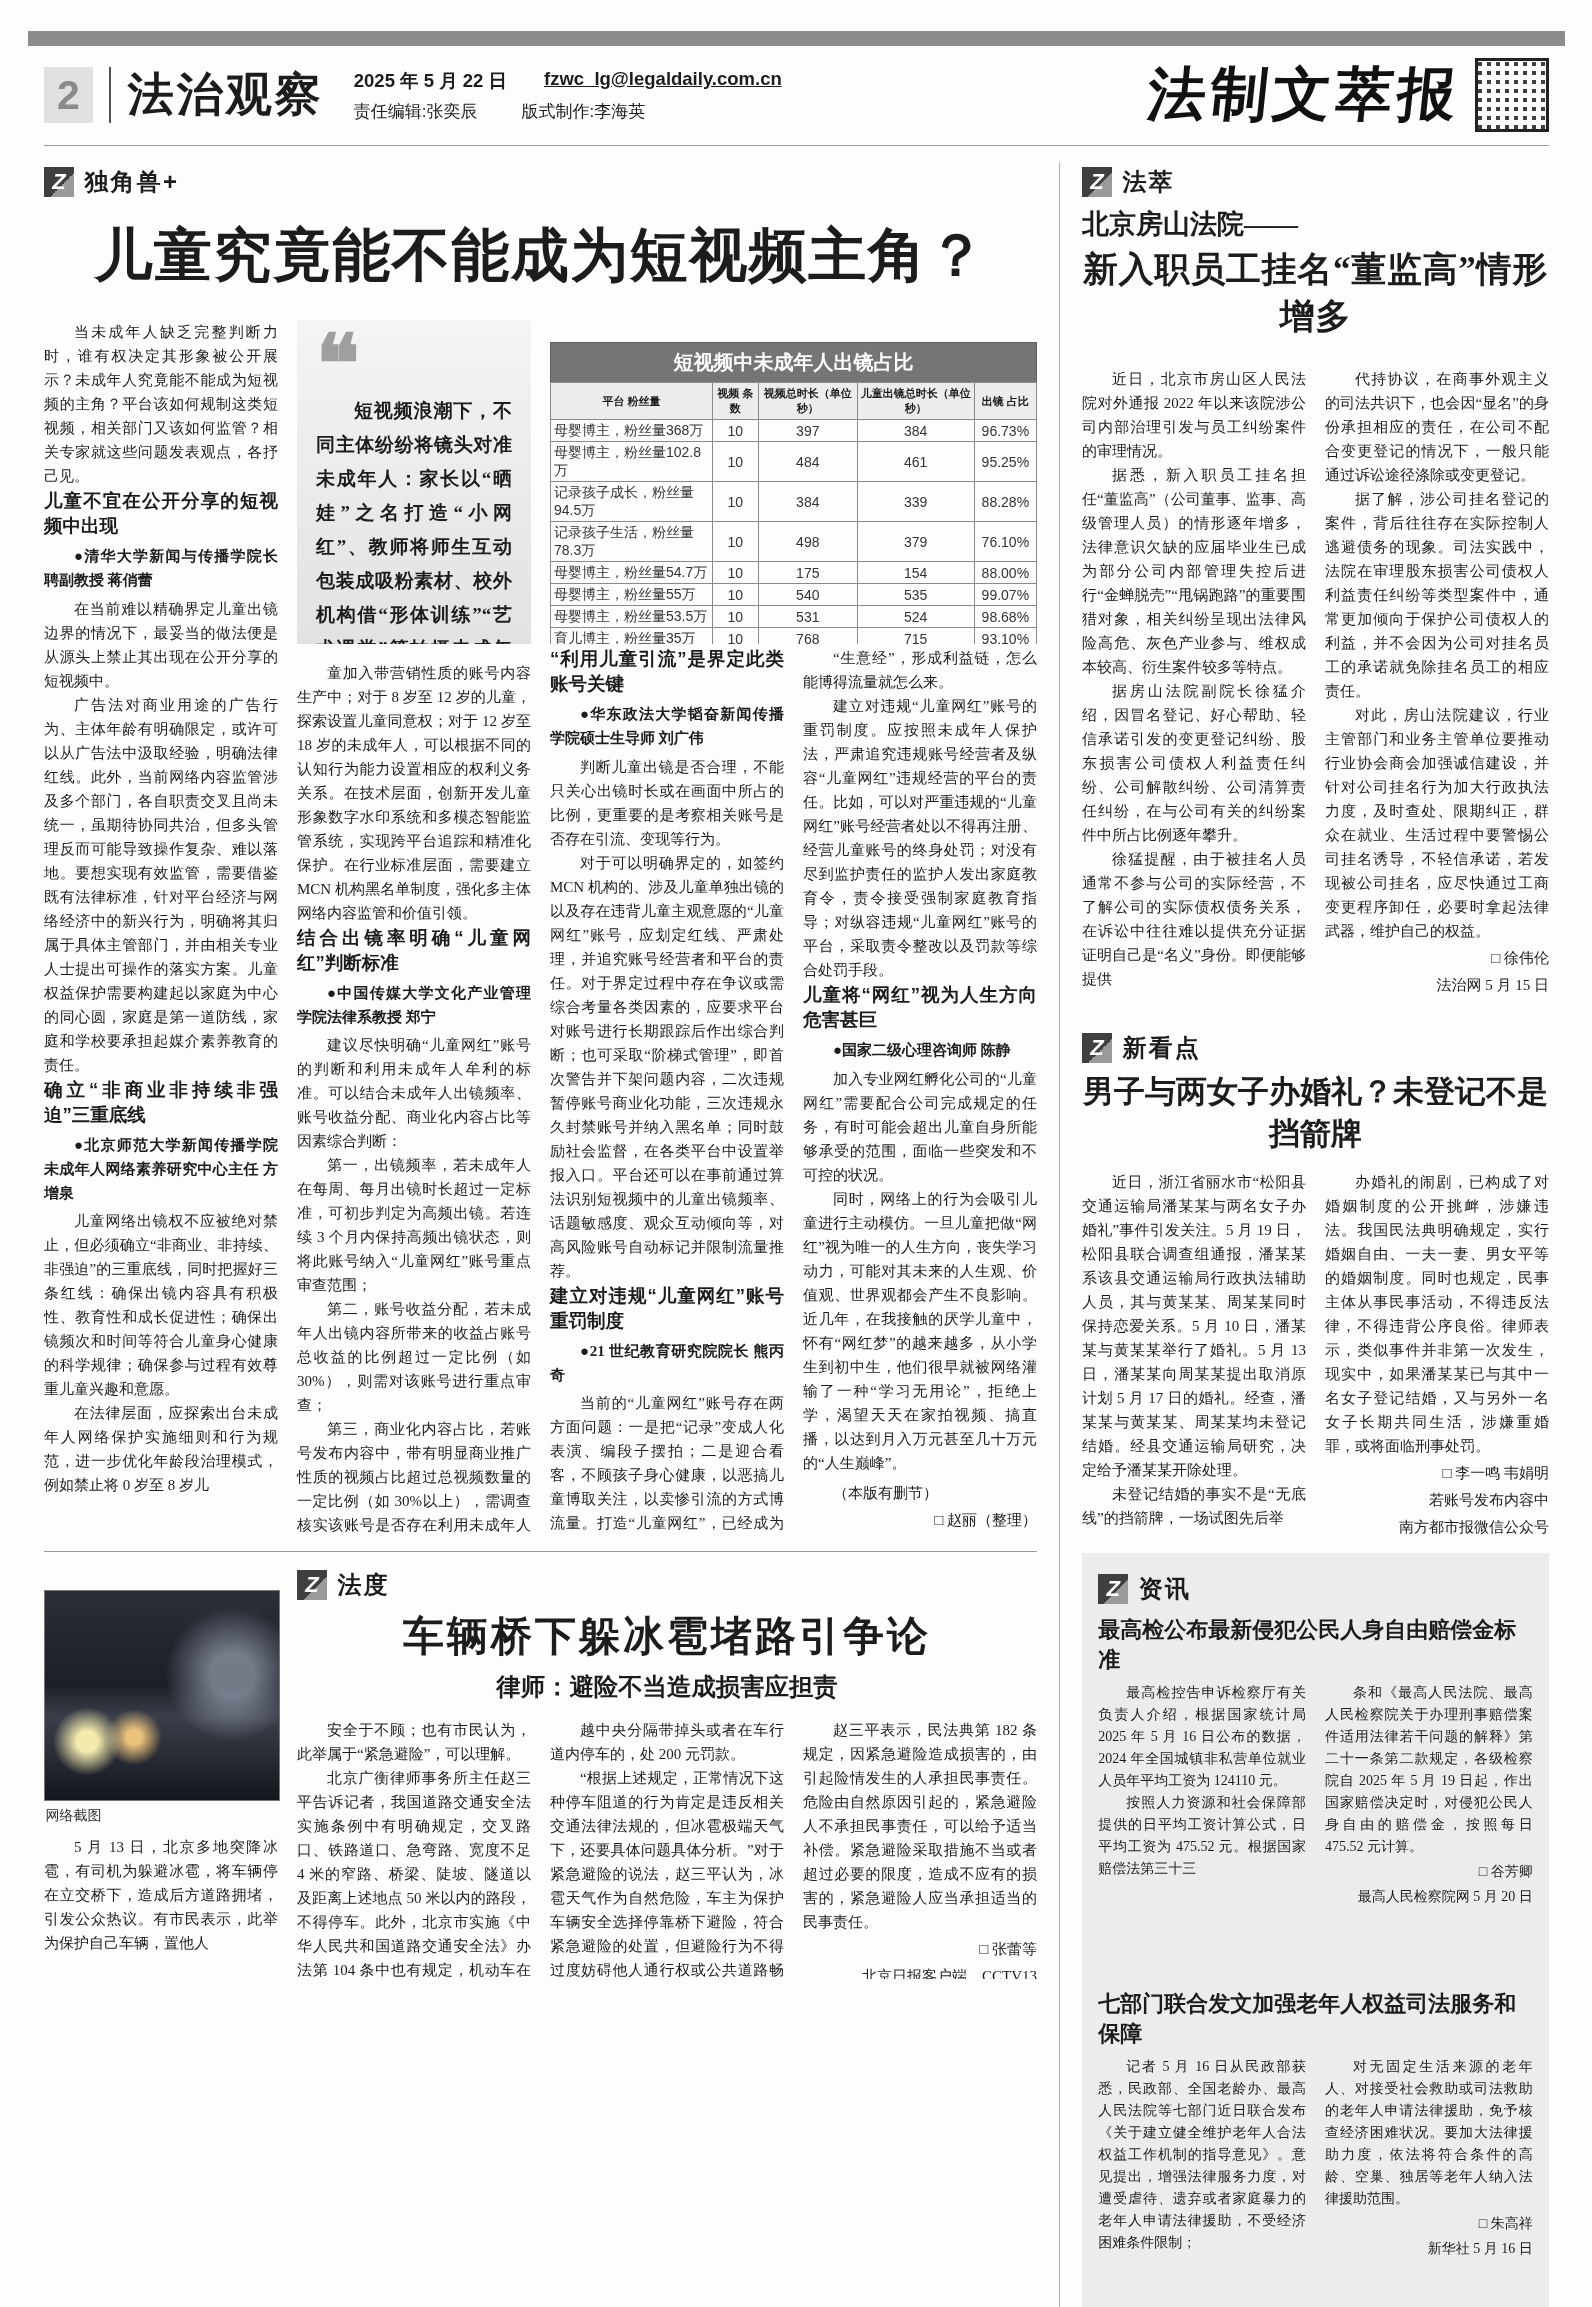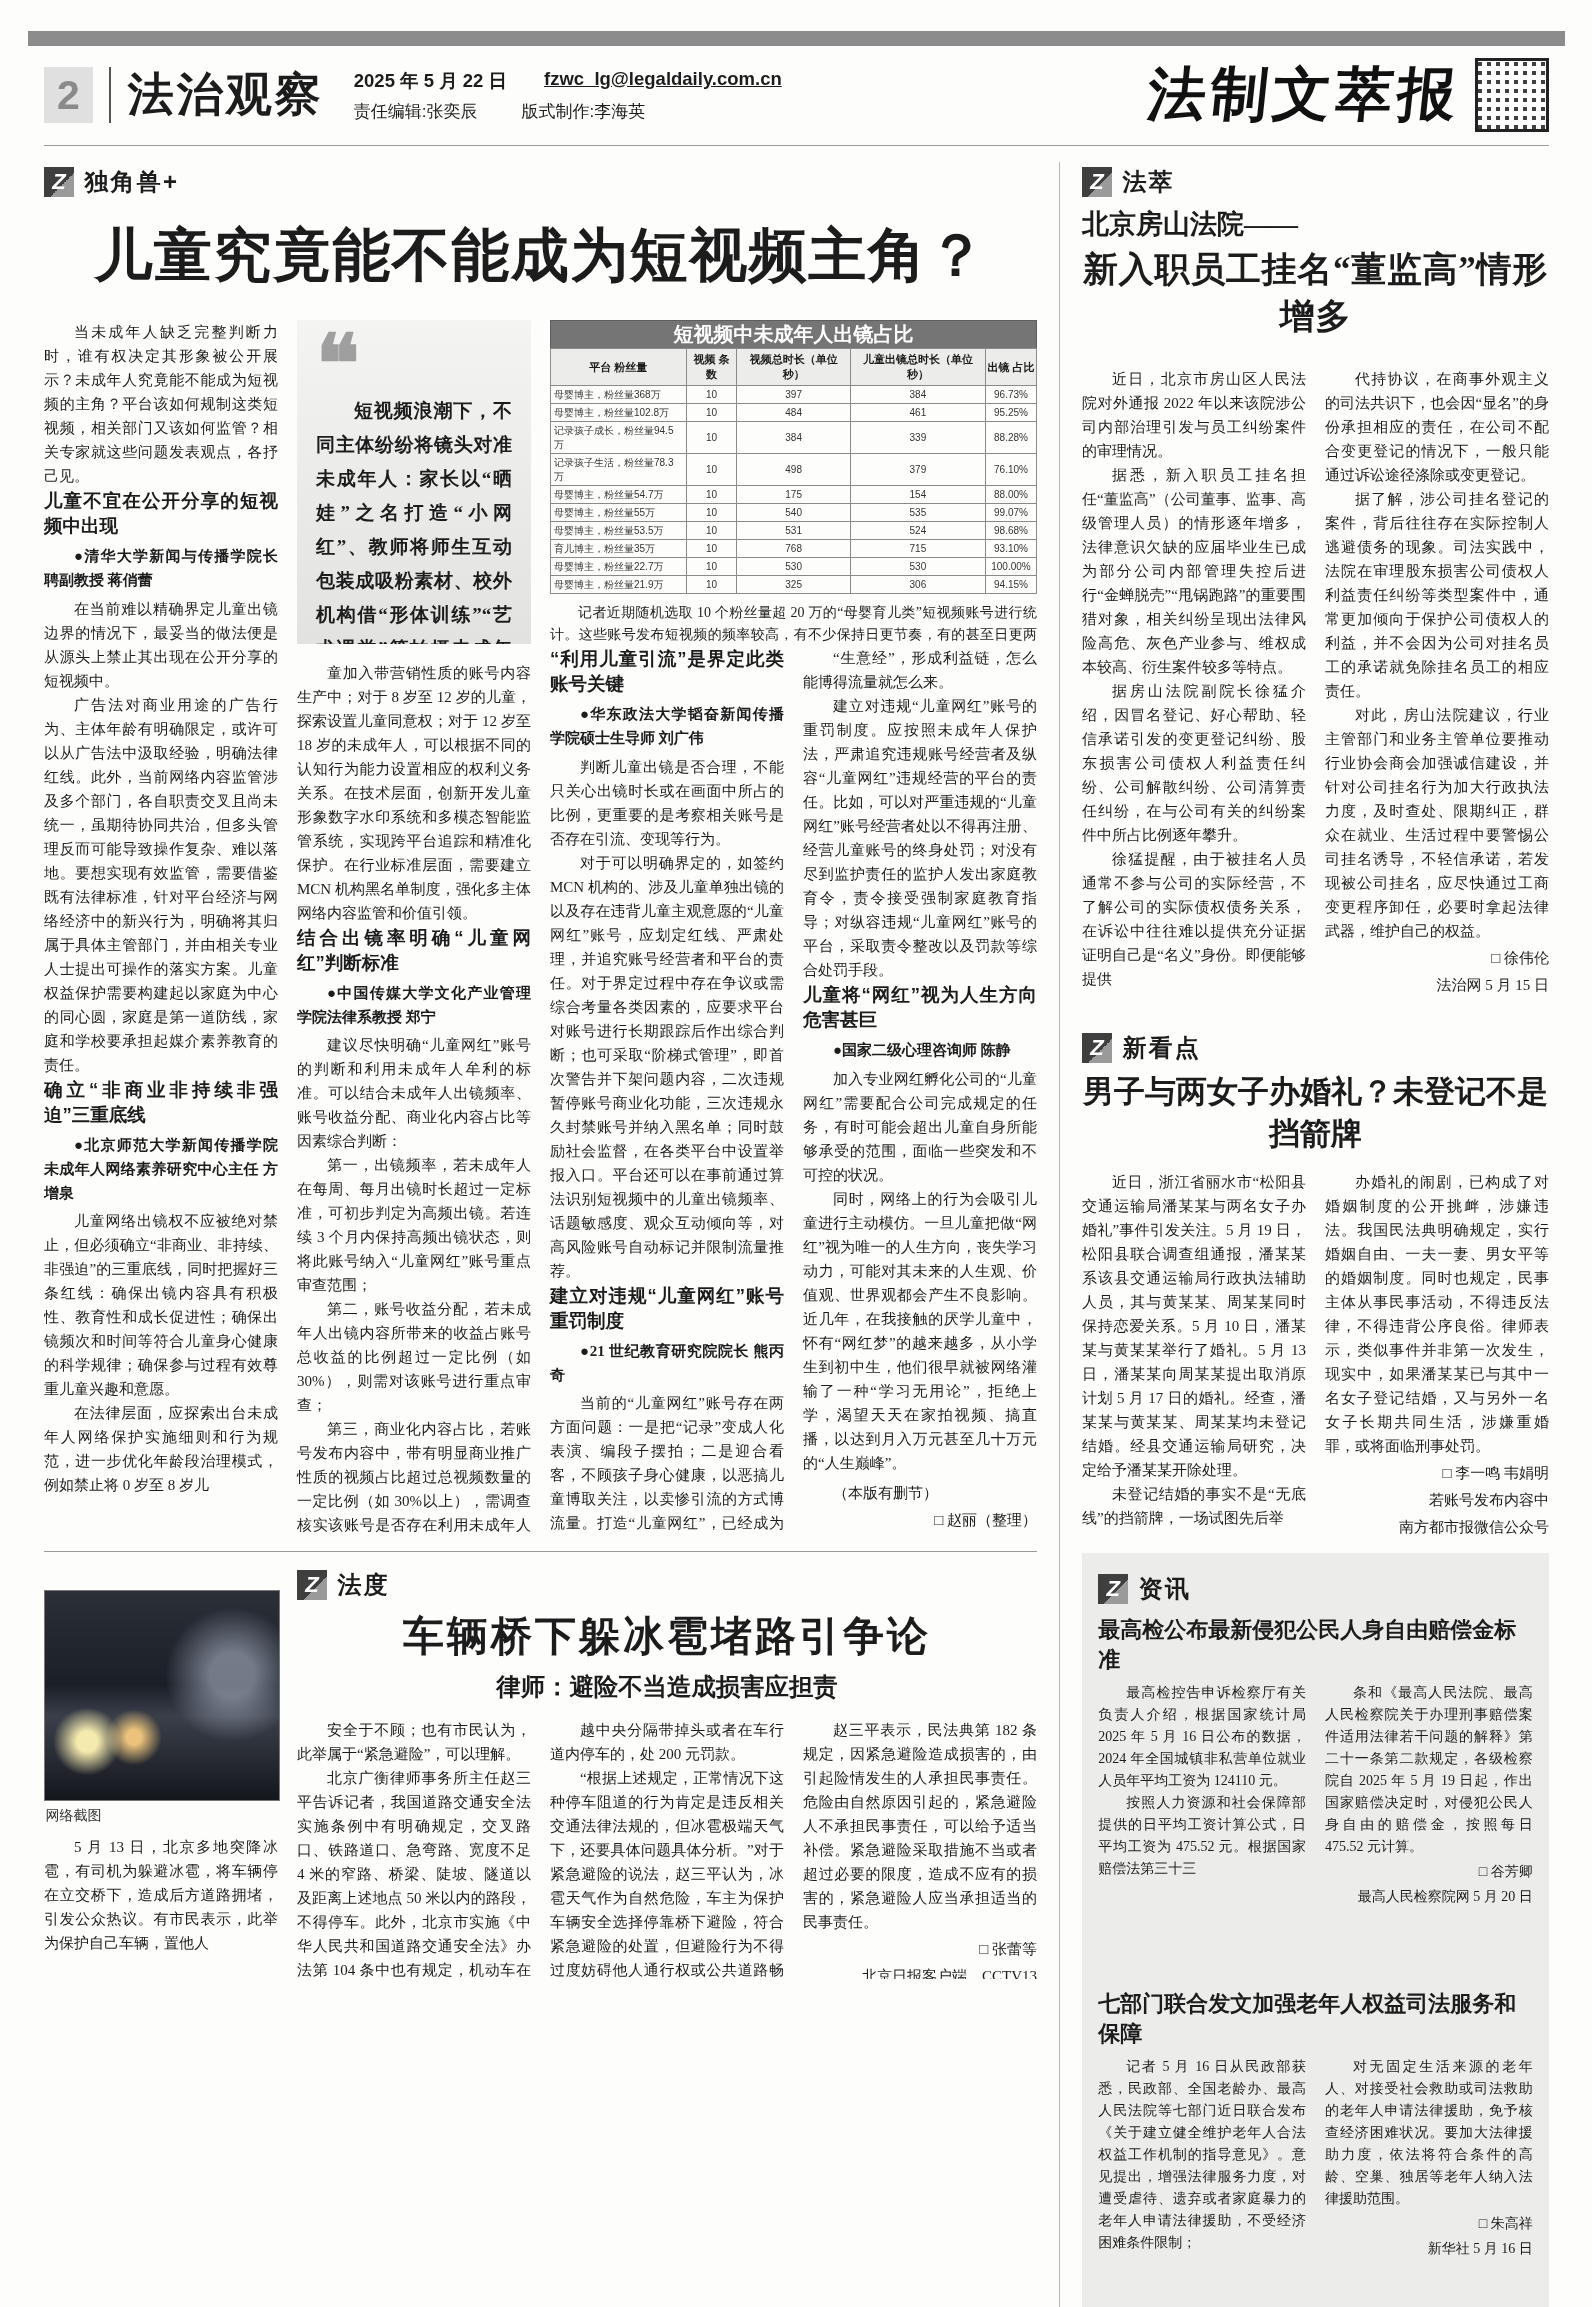--- a/index.html
+++ b/index.html
@@ -44,24 +44,24 @@
   .blk.p{text-indent:2em;}
   .blk.h{font:bold 18.5px "Liberation Sans",sans-serif;line-height:25px;margin:0 0 6px 0;text-indent:0;}
   .blk.by{font-weight:bold;line-height:24px;margin:1.5px 0 4.4px 0;text-indent:2em;}
   .blk.meta{text-indent:2em;margin-top:6px;}
   .blk.src{text-align:right;margin-top:3px;}
 
   .quote{background:linear-gradient(180deg,#f4f4f3,#e2e2e0);padding:19px 19px 25px 19px;margin-bottom:16.3px;height:280px;overflow:hidden;}
   .qmark{font:900 81px "Liberation Serif",serif;color:#9f9f9f;line-height:52px;height:55px;}
   .quote .qt{font-size:19px;line-height:34px;font-weight:bold;text-align:justify;text-indent:2em;}
 
-  .ttitle{background:#757575;color:#fff;text-align:center;font:bold 20px "Liberation Sans",sans-serif;padding:0 0;border:1.5px solid #5e5e5e;border-bottom:none;}
+  .ttitle{background:#757575;color:#fff;text-align:center;font:bold 20px "Liberation Sans",sans-serif;padding:6px 0;border:1.5px solid #5e5e5e;border-bottom:none;margin-top:22px;}
   table.dt{width:100%;border-collapse:collapse;border:1.5px solid #5e5e5e;font-family:"Liberation Sans",sans-serif;}
   table.dt th{background:#ececea;font-size:11px;font-weight:bold;border:0.7px solid #8a8a8a;padding:3px 1.5px;}
-  table.dt td{font-size:10px;border:0.7px solid #8a8a8a;padding:1.5px 3px;text-align:center;color:#333;}
+  table.dt td{font-size:14px;border:0.7px solid #8a8a8a;padding:1.5px 3px;text-align:center;color:#333;}
   table.dt td:first-child{text-align:left;}
   .tcap{font-size:14px;line-height:22px;margin-top:7.4px;text-align:justify;text-indent:2em;}
 
   .side-sec{margin-bottom:13.3px;}
   .kicker{font:bold 27px "Liberation Serif",serif;margin:7.4px 0 4.4px 0;}
   .fc-head{font:900 35px "Liberation Serif",serif;text-align:center;letter-spacing:0.7px;margin:3px 0 27px 0;}
   .twocol{display:flex;gap:19px;}
   .twocol>div{flex:1;min-width:0;}
   .xk-head{font:900 31px "Liberation Serif",serif;text-align:center;margin:6px 0 15px 0;}
   .fc-cols{height:651px;overflow:hidden;}

